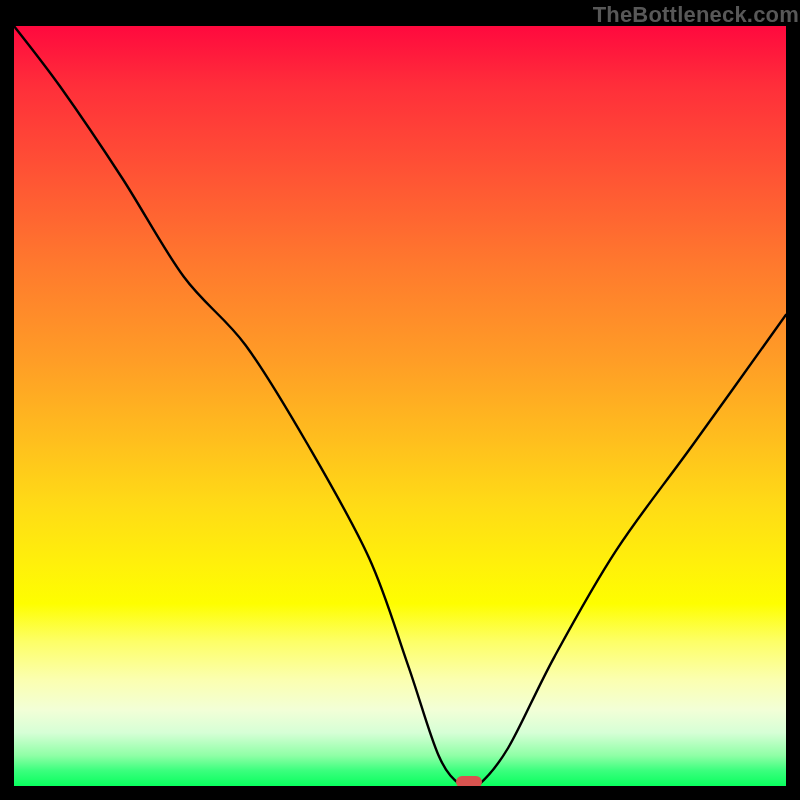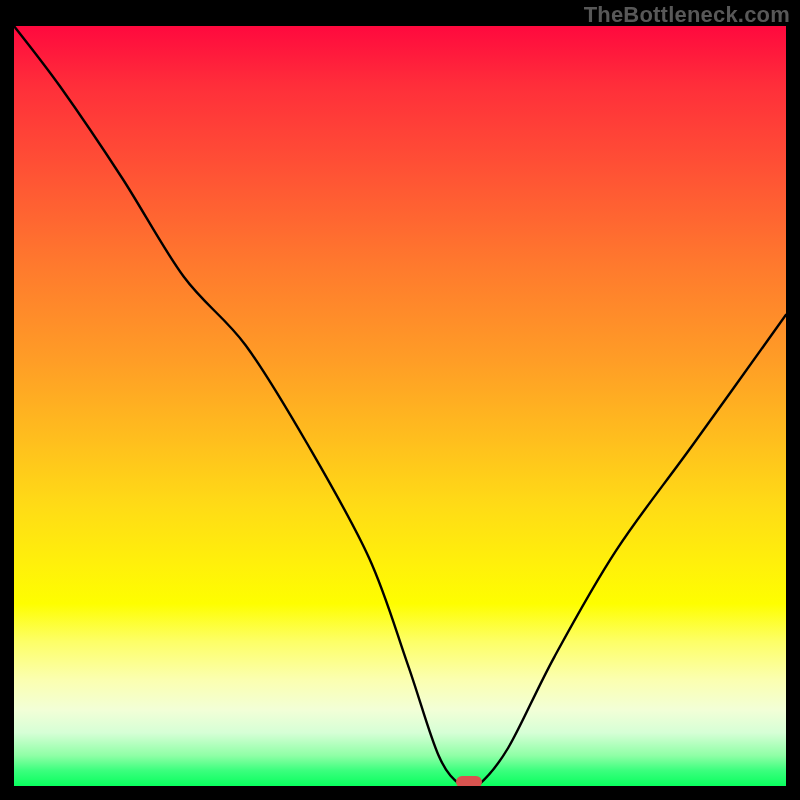--- a/index.html
+++ b/index.html
@@ -13,21 +13,21 @@
   }
   .frame {
     position: relative;
     width: 800px;
     height: 800px;
     background: #000;
   }
   .watermark {
     position: absolute;
     top: 2px;
-    right: 10px;
+    right: 1px;
     color: #585858;
     font-size: 22px;
     font-weight: 600;
     letter-spacing: 0.2px;
     z-index: 10;
   }
   .plot-area {
     position: absolute;
     left: 14px;
     top: 26px;

